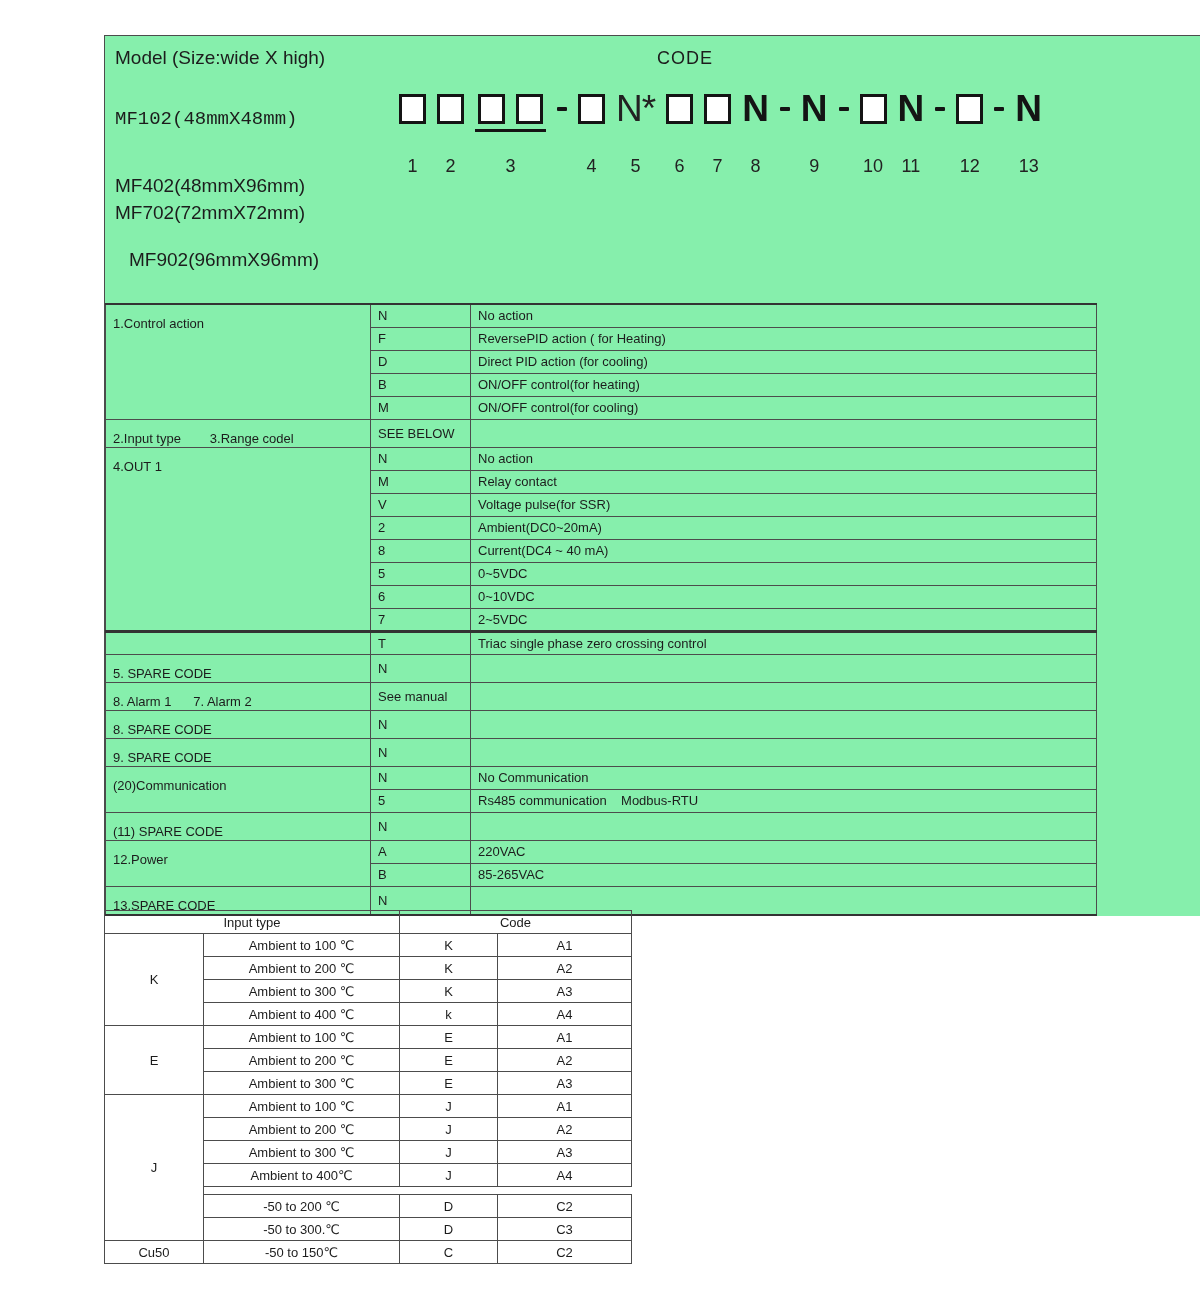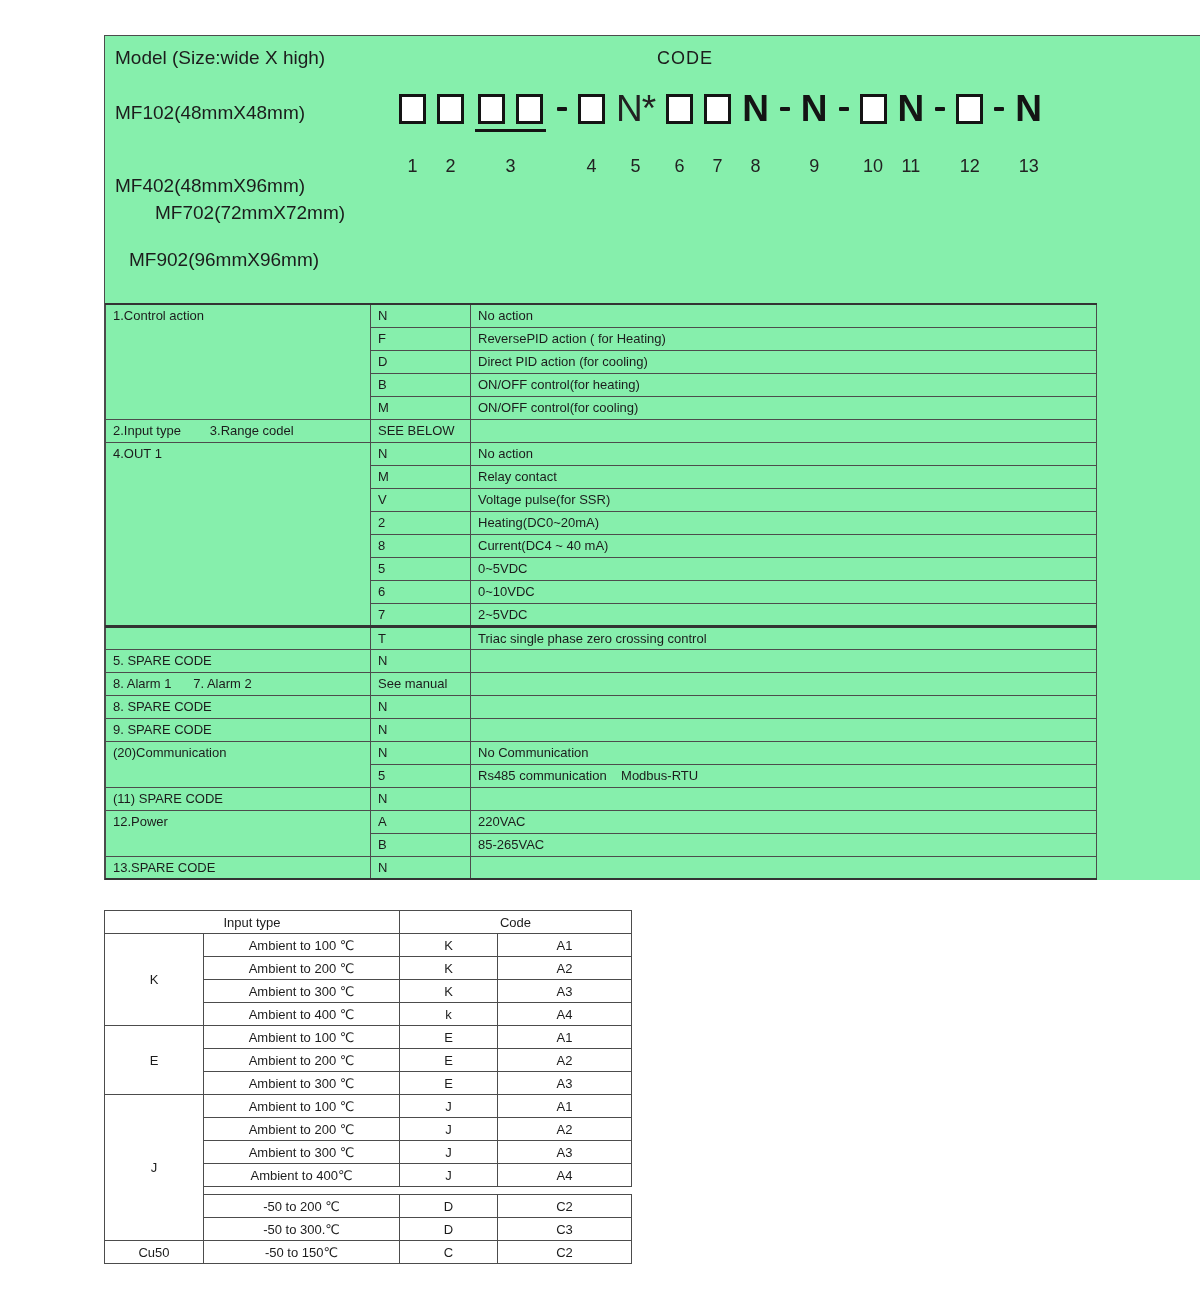--- a/index.html
+++ b/index.html
@@ -12,23 +12,23 @@
 
   
   .doc-box {
     position:absolute; left:104px; top:35px; width:1129px;
     border:1px solid #4c4c4c; border-bottom:none;
     background:#86efac;
   }
   .model-area { position:relative; height:267px; }
   .model-title { position:absolute; left:10px; top:11px; font-size:19px; }
   .model-item  { position:absolute; left:10px; font-size:19px; }
-  .model-item.m0 { top:66px; }
+  .model-item.m0 { top:72px;font-family:Liberation Mono, monospace; }
   .model-item.m1 { top:119px;margin-top:20px; }
-  .model-item.m2 { top:166px;margin-left:40px; }
+  .model-item.m2 { top:166px; }
   .model-item.m3 { top:213px;margin-left:14px; }
   .code-title { position:absolute; left:552px; top:12px; font-size:18px; letter-spacing:1px; }
 
   
   .code-diagram {
     position:absolute; left:294px; top:52px;
     display:flex; align-items:flex-start; gap:11px;
   }
   .code-item { display:flex; flex-direction:column; align-items:center; }
   .code-glyph { height:42px; display:flex; align-items:flex-start; }
@@ -48,21 +48,21 @@
   .code-nstar { font-size:37px; font-weight:400; line-height:42px; color:#222; letter-spacing:-1px; }
   .code-num { margin-top:26px; font-size:18px; color:#222; height:20px; }
 
   
   table { border-collapse:collapse; table-layout:fixed; }
   .spec-table { width:991px; border-top:2px solid #333; border-bottom:2px solid #333; }
   .spec-table td {
     border:1px solid #4c4c4c; font-size:13px; height:23px;
     padding:1px 7px; white-space:pre; overflow:hidden; vertical-align:middle;
   }
-  .spec-table td.lbl { vertical-align:top; padding-top:3px; }
+  .spec-table td.lbl { vertical-align:top; padding-top:11px; }
   .spec-table tr.thick td { border-top:3px solid #333; }
   .col-label { width:265px; } .col-code { width:100px; } .col-desc { width:626px; }
 
   
   .input-table { position:absolute; left:104px; top:910px; width:527px; }
   .input-table td {
     border:1px solid #4c4c4c; font-size:13px; height:23px;
     text-align:center; padding:1px 12px; white-space:pre; vertical-align:middle;
   }
   .input-table td.gap-cell { border:none; height:8px; padding:0; }
@@ -238,21 +238,21 @@
     <tr>
           <td>M</td>
           <td>Relay contact</td>
         </tr>
     <tr>
           <td>V</td>
           <td>Voltage pulse(for SSR)</td>
         </tr>
     <tr>
           <td>2</td>
-          <td>Heating(DC0~20mA)</td>
+          <td>Ambient(DC0~20mA)</td>
         </tr>
     <tr>
           <td>8</td>
           <td>Current(DC4 ~ 40 mA)</td>
         </tr>
     <tr>
           <td>5</td>
           <td>0~5VDC</td>
         </tr>
     <tr>

